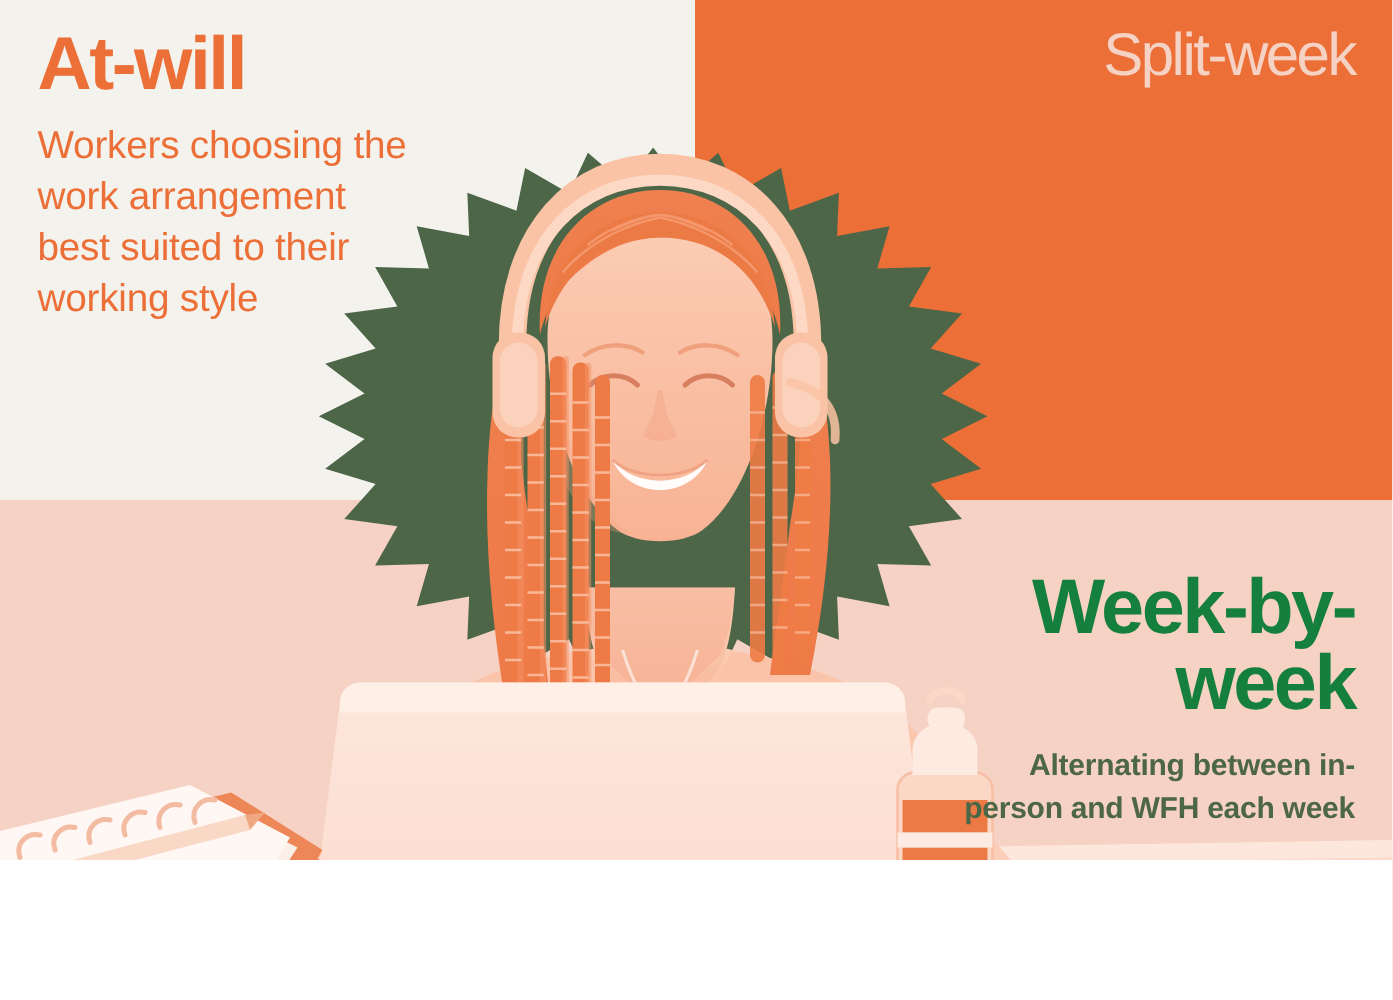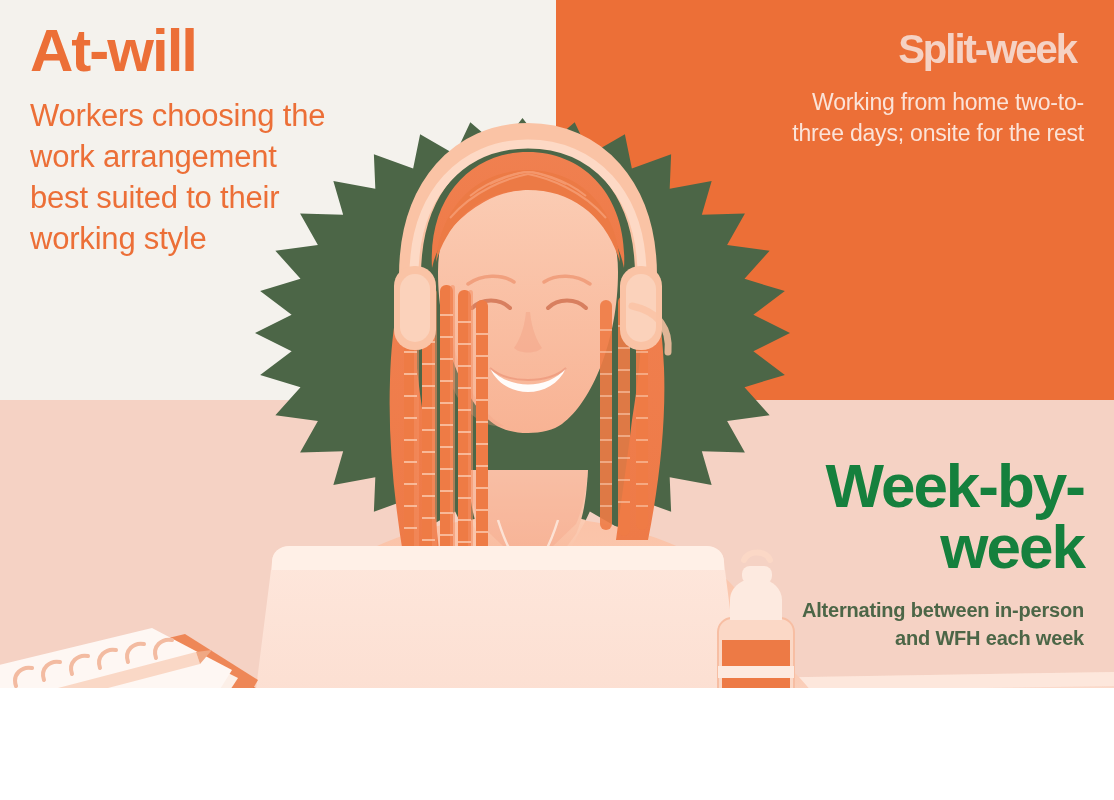--- a/index.html
+++ b/index.html
@@ -87,24 +87,24 @@
     letter-spacing: -0.2px;
   }
 
   .panel-split {
     right: 30px;
     top: 22px;
     width: 310px;
     text-align: right;
   }
   .h-split {
-    margin: 8px;
-    font-size: 40px;
+    margin: 0;
+    font-size: 48px;
     line-height: 0.97;
-    font-weight: 700;
+    font-weight: 400;
     letter-spacing: -2px;
     color: #F5D2C4;
   }
   .p-split {
     margin: 18px 0 0 0;
     font-size: 23px;
     line-height: 1.37;
     font-weight: 500;
     color: #FBE3D8;
     letter-spacing: -0.2px;
@@ -119,21 +119,21 @@
   .h-week {
     margin: 0;
     font-size: 62px;
     line-height: 0.98;
     font-weight: 700;
     letter-spacing: -2px;
     color: #15803d;
   }
   .p-week {
     margin: 18px 0 0 0;
-    font-size: 20px;
+    font-size: 24px;
     line-height: 1.42;
     font-weight: 600;
     color: #4C6647;
     letter-spacing: -0.2px;
   }
 </style>
 </head>
 <body>
 
 <div id="poster">
@@ -326,21 +326,20 @@
     </svg>
   </div>
 
   <div class="panel panel-at-will">
     <h1 class="h-at-will">At-will</h1>
     <p class="p-at-will">Workers choosing the work arrangement best suited to their working style</p>
   </div>
 
   <div class="panel panel-split">
     <h1 class="h-split">Split-week</h1>
-    <p class="p-split">Working from home two-to-three days; onsite for the rest</p>
   </div>
 
   <div class="panel panel-week">
     <h1 class="h-week">Week-by-week</h1>
     <p class="p-week">Alternating between in-person and WFH each week</p>
   </div>
 
 </div>
 
 </body></html>

